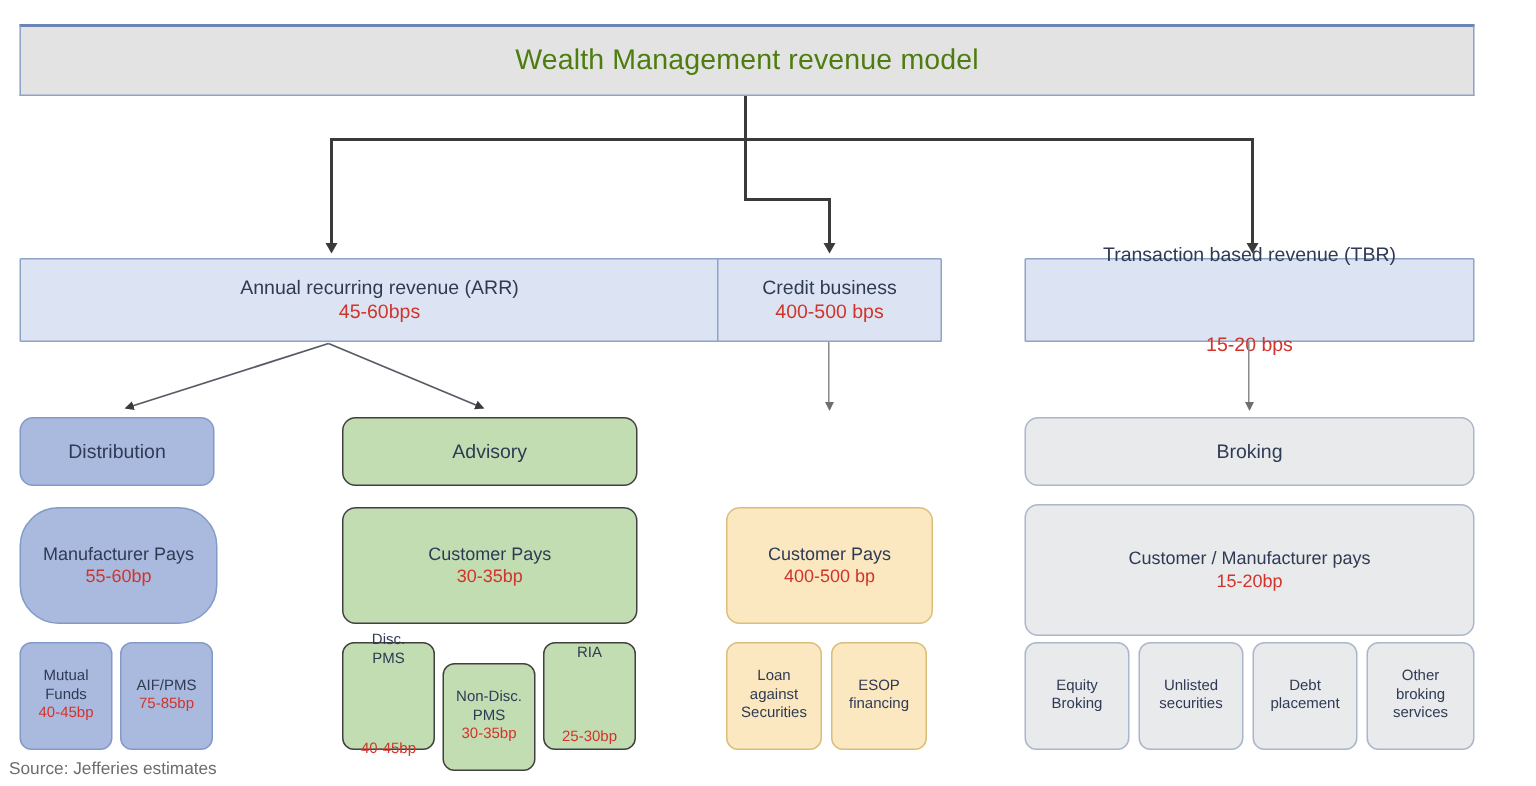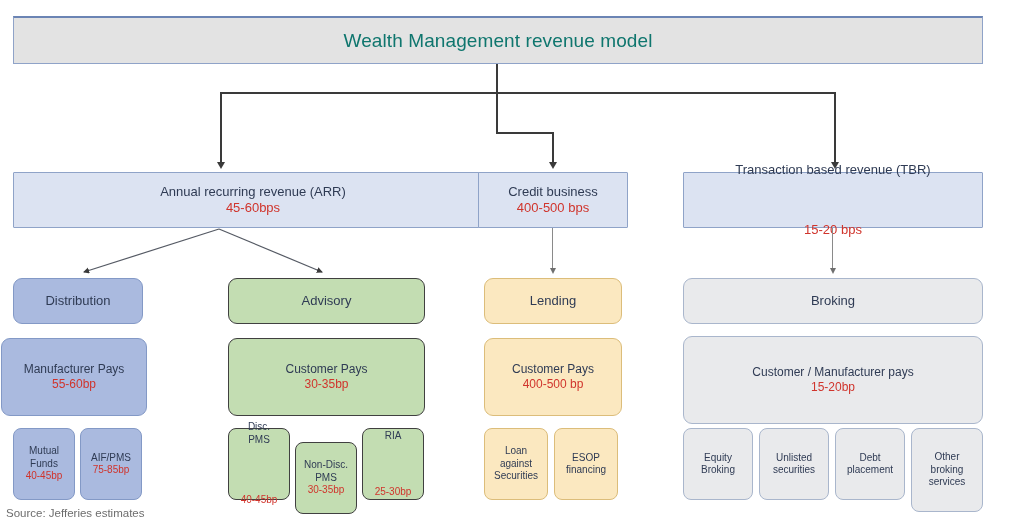--- a/index.html
+++ b/index.html
@@ -40,21 +40,21 @@
   }
 
   
   .titlebar {
     background: #e3e3e3;
     border: 1px solid #8fa3c8;
     border-top: 2px solid #6b84b4;
   }
   .titlebar .title {
     font-size: 19px;
-    color: #0f766e;
+    color: #4d7c0f;
     letter-spacing: .1px;
   }
 
   
   .lvl1 {
     background: #dce3f2;
     border: 1px solid #8fa3c8;
     border-radius: 1px;
   }
   .lvl1 .title { font-size: 13px; }
@@ -157,29 +157,26 @@
   <div class="arrow-down thin" style="left:830px; top:268px;"></div>
 
   <div class="node rnd blue cat" style="left:13px; top:278px; width:130px; height:46px;">
     <div class="title">Distribution</div>
   </div>
 
   <div class="node rnd green cat" style="left:228px; top:278px; width:197px; height:46px;">
     <div class="title">Advisory</div>
   </div>
 
-  <div class="node rnd cream cat" style="left:484px; top:278px; width:138px; height:46px;">
-    <div class="title">Lending</div>
-  </div>
 
   <div class="node rnd grey cat" style="left:683px; top:278px; width:300px; height:46px;">
     <div class="title">Broking</div>
   </div>
 
-  <div class="node rnd blue pays" style="left:1px; top:338px; width:146px; height:78px;">
+  <div class="node rnd blue pays" style="left:13px; top:338px; width:132px; height:78px;border-radius:26px;">
     <div class="title">Manufacturer Pays</div>
     <div class="bps">55-60bp</div>
   </div>
 
   <div class="node rnd green pays" style="left:228px; top:338px; width:197px; height:78px;">
     <div class="title">Customer Pays</div>
     <div class="bps">30-35bp</div>
   </div>
 
   <div class="node rnd cream pays" style="left:484px; top:338px; width:138px; height:78px;">
@@ -232,21 +229,21 @@
 Broking</div>
   </div>
   <div class="node rnd-sm grey leaf" style="left:759px; top:428px; width:70px; height:72px;">
     <div class="title">Unlisted
 securities</div>
   </div>
   <div class="node rnd-sm grey leaf" style="left:835px; top:428px; width:70px; height:72px;">
     <div class="title">Debt
 placement</div>
   </div>
-  <div class="node rnd-sm grey leaf" style="left:911px; top:428px; width:72px; height:84px;">
+  <div class="node rnd-sm grey leaf" style="left:911px; top:428px; width:72px; height:72px;">
     <div class="title">Other
 broking
 services</div>
   </div>
 
   <div class="source">Source: Jefferies estimates</div>
 
 </div>
 
 </body></html>

